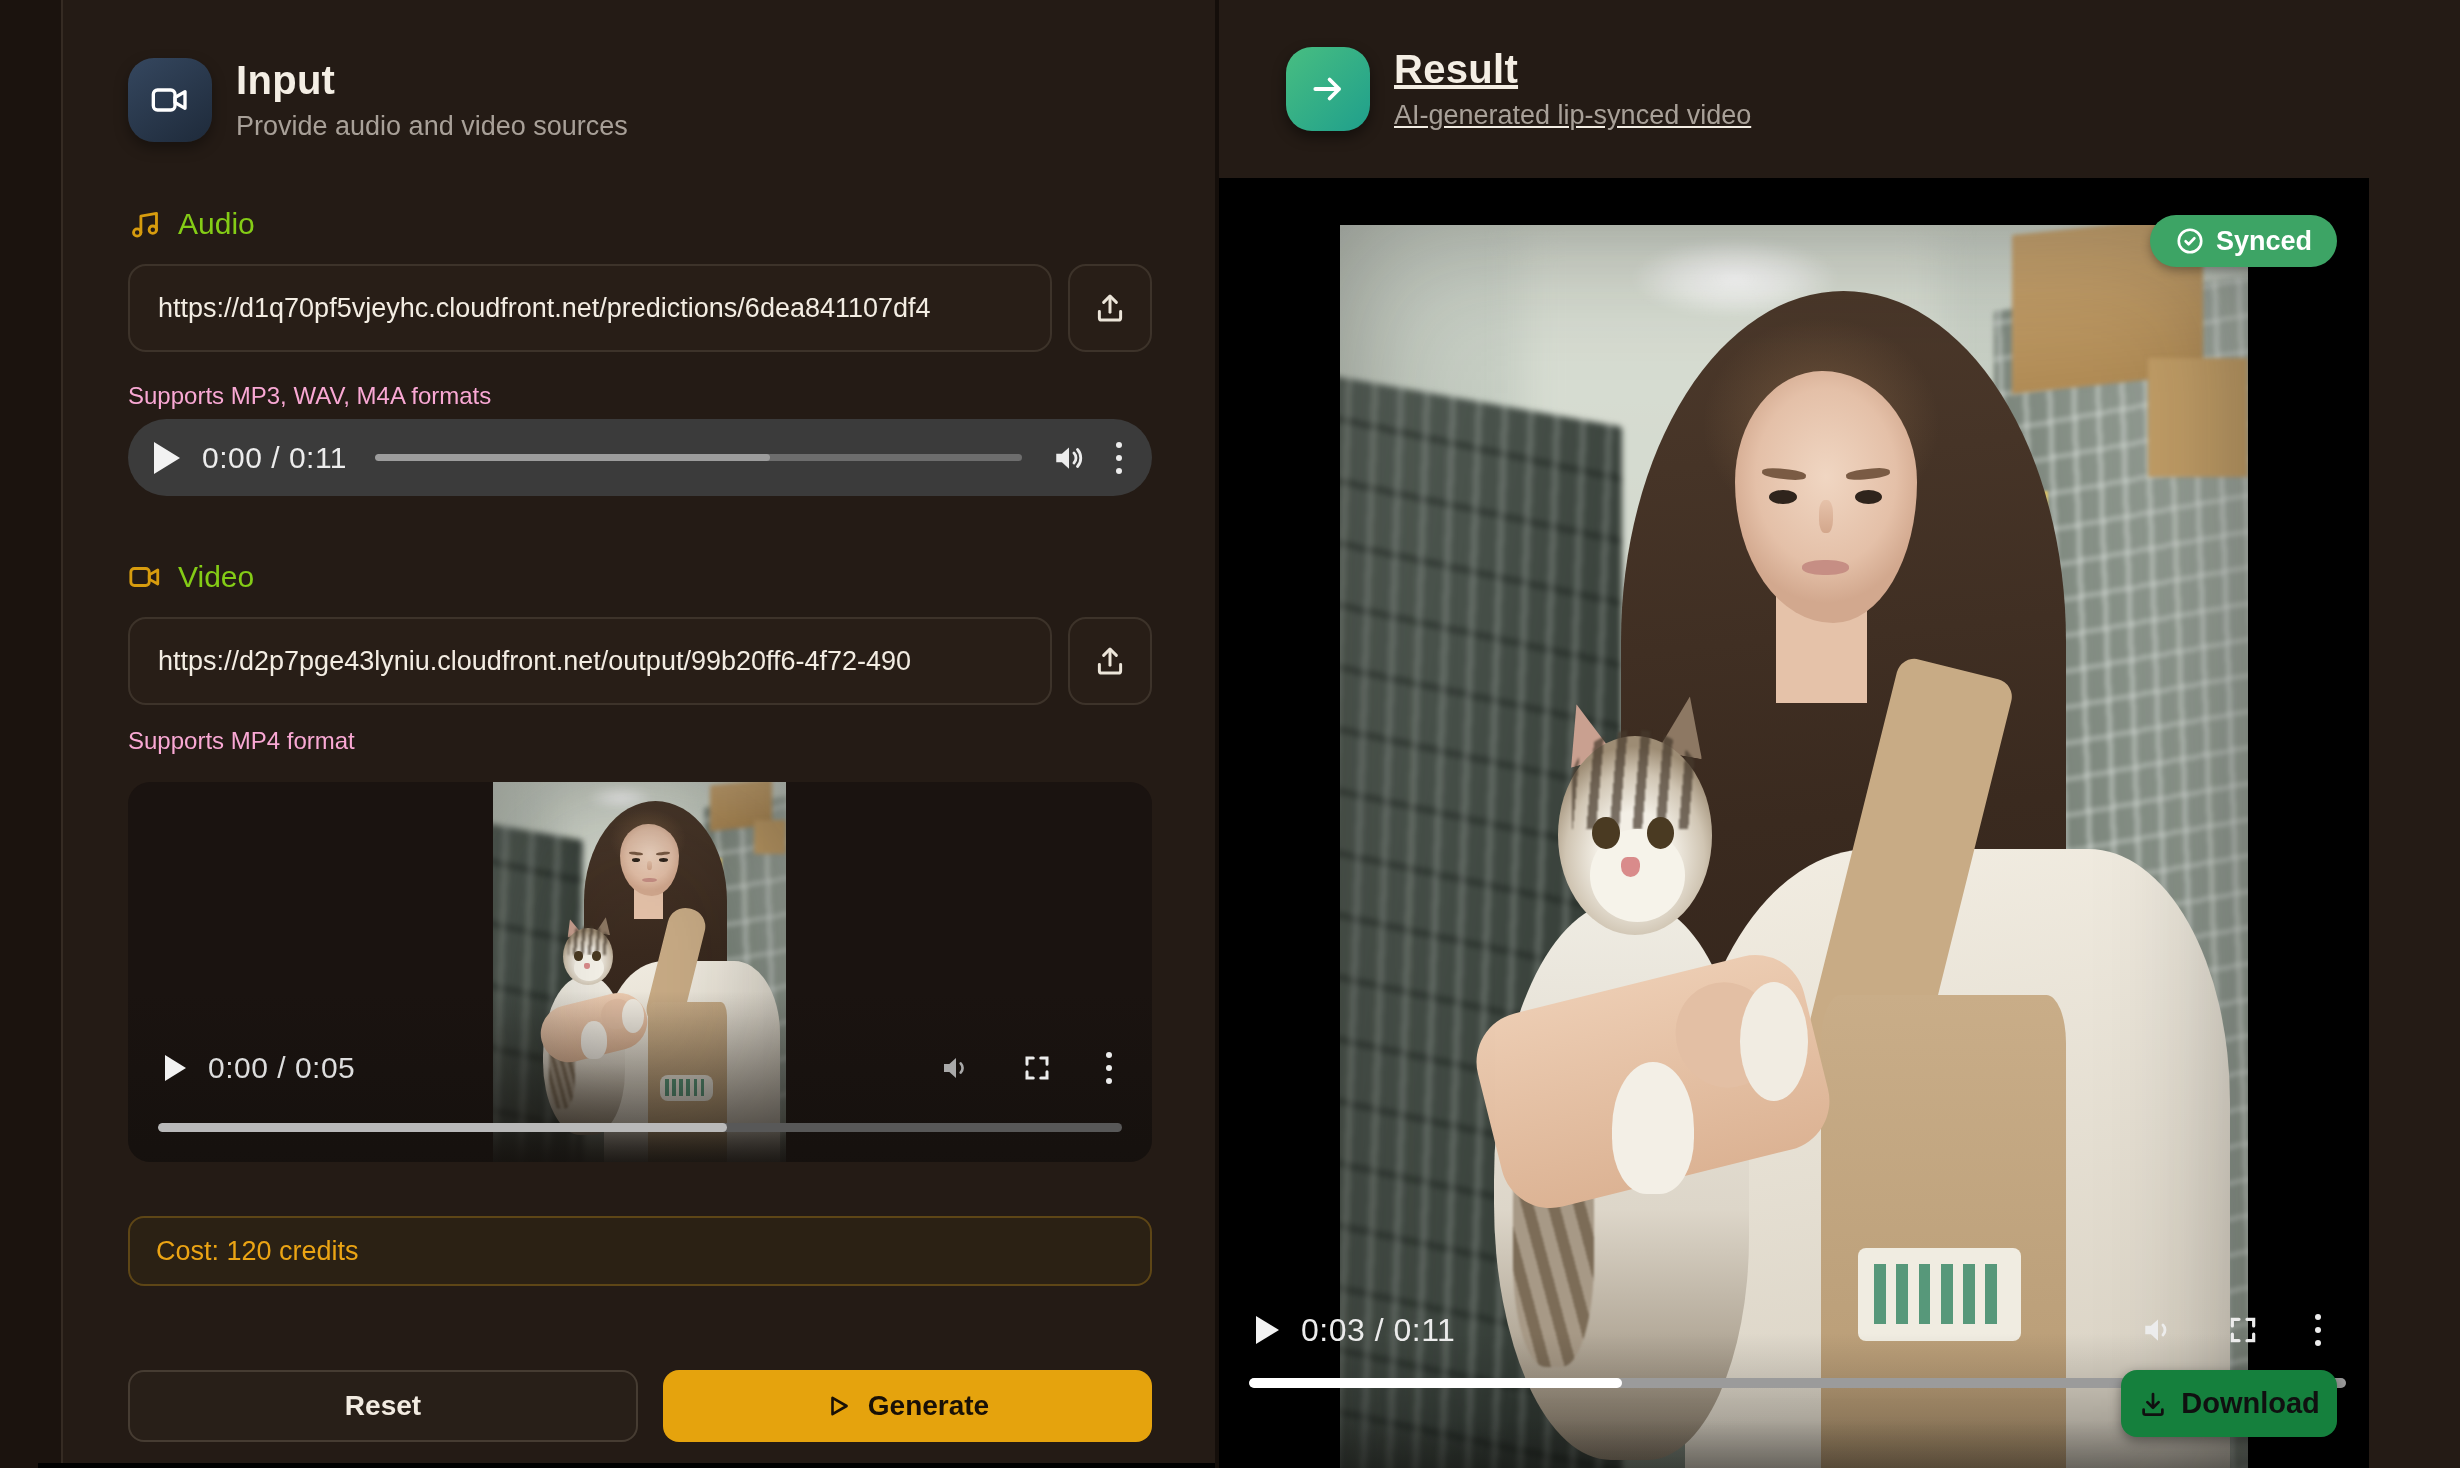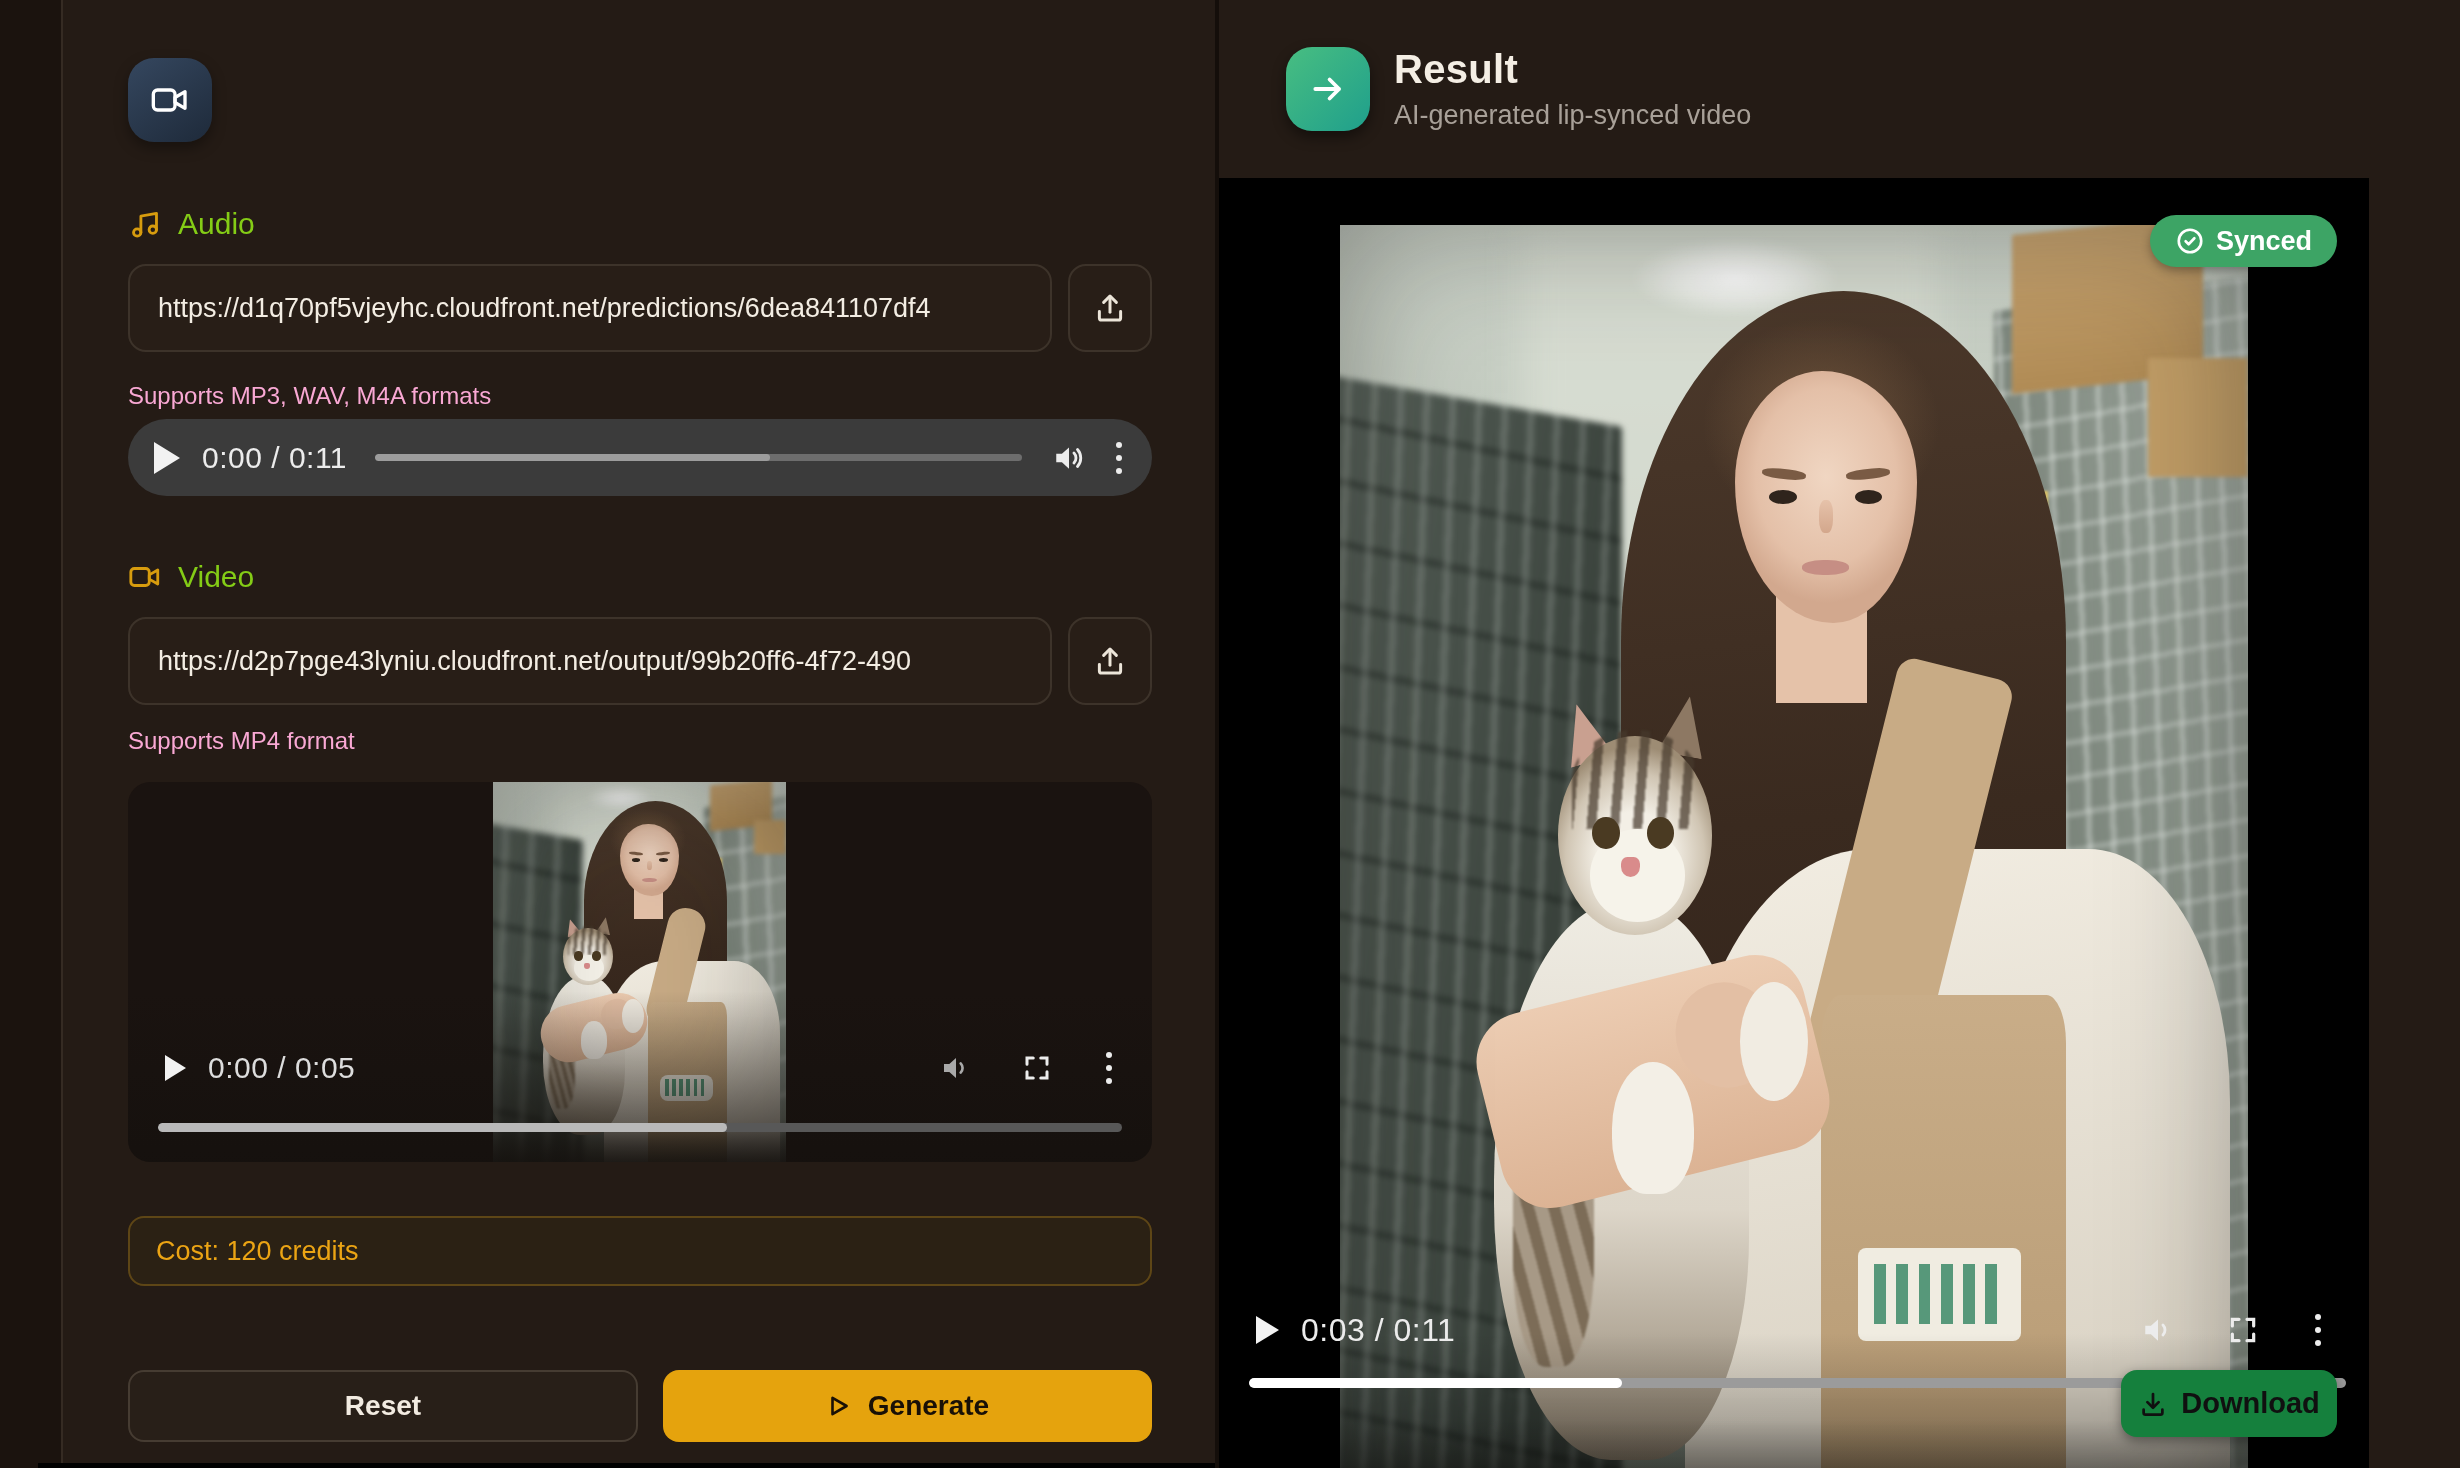--- a/index.html
+++ b/index.html
@@ -72,21 +72,21 @@
     width: 1024px; height: 70px; margin-top: 54px; border: 2px solid #5e4616; background: #2b2114;
     border-radius: 16px; display: flex; align-items: center; padding: 0 26px;
     font-size: 27px; color: #eba414;
   }
   .actions { display: flex; gap: 25px; margin-top: 84px; }
   .btn { height: 72px; border-radius: 16px; display: flex; align-items: center; justify-content: center; font-size: 28px; cursor: pointer; }
   .btn.reset { width: 510px; background: #281f18; border: 2px solid #463c32; color: #f2ebe1; font-weight: 600; }
   .btn.generate { width: 489px; background: #e5a30d; color: #191006; font-weight: 700; gap: 16px; }
 
   
-  .result-panel { flex: 1; position: relative; border-left: 4px solid #140e0a; background: #241b15; }
+  .result-panel { flex: 1; position: relative; border-left: 4px solid #140e0a; background: #241b15; text-decoration: underline; }
   .result-header { padding: 47px 0 0 67px; display: flex; align-items: center; gap: 24px; }
   .video-stage { position: absolute; left: 0; top: 178px; width: 1150px; bottom: 0; background: #000; }
   .video-stage .photo-host { position: absolute; left: 121px; top: 47px; width: 908px; height: 1328px; }
   .stage-scrim { position: absolute; left: 121px; width: 908px; top: 1155px; height: 220px; background: linear-gradient(180deg, rgba(0,0,0,0), rgba(0,0,0,.55)); }
   .synced-badge {
     position: absolute; top: 37px; right: 32px; height: 52px; border-radius: 26px; background: #3da465;
     display: flex; align-items: center; gap: 11px; padding: 0 25px; color: #ffffff; font-size: 27px; font-weight: 700;
     box-shadow: 0 4px 10px rgba(0,0,0,.3); cursor: default;
   }
   .stage-controls { position: absolute; left: 0; right: 0; top: 1131px; height: 42px; display: flex; align-items: center; padding: 0 44px 0 37px; }
@@ -172,20 +172,24 @@
 
 <section class="input-panel">
 
   <div class="panel-header">
     <div class="hdr-icon input">
       <svg width="40" height="40" viewBox="0 0 24 24" fill="none" stroke="#ffffff" stroke-width="2" stroke-linecap="round" stroke-linejoin="round">
         <rect x="2" y="6" width="13" height="12" rx="2.5"></rect>
           <path d="M15 10.5 21 7v10l-6-3.5z"></path>
       </svg>
     </div>
+    <div>
+      <div class="hdr-title">Input</div>
+      <div class="hdr-sub">Provide audio and video sources</div>
+    </div>
   </div>
 
   <div class="section-label">
     <span class="amber">
       <svg width="34" height="34" viewBox="0 0 24 24" fill="none" stroke="currentColor" stroke-width="2" stroke-linecap="round" stroke-linejoin="round">
         <circle cx="6.5" cy="18" r="2.6"></circle>
           <circle cx="17.5" cy="16" r="2.6"></circle>
           <path d="M9.1 18V6.5l11-2V16"></path>
       </svg>
     </span>

